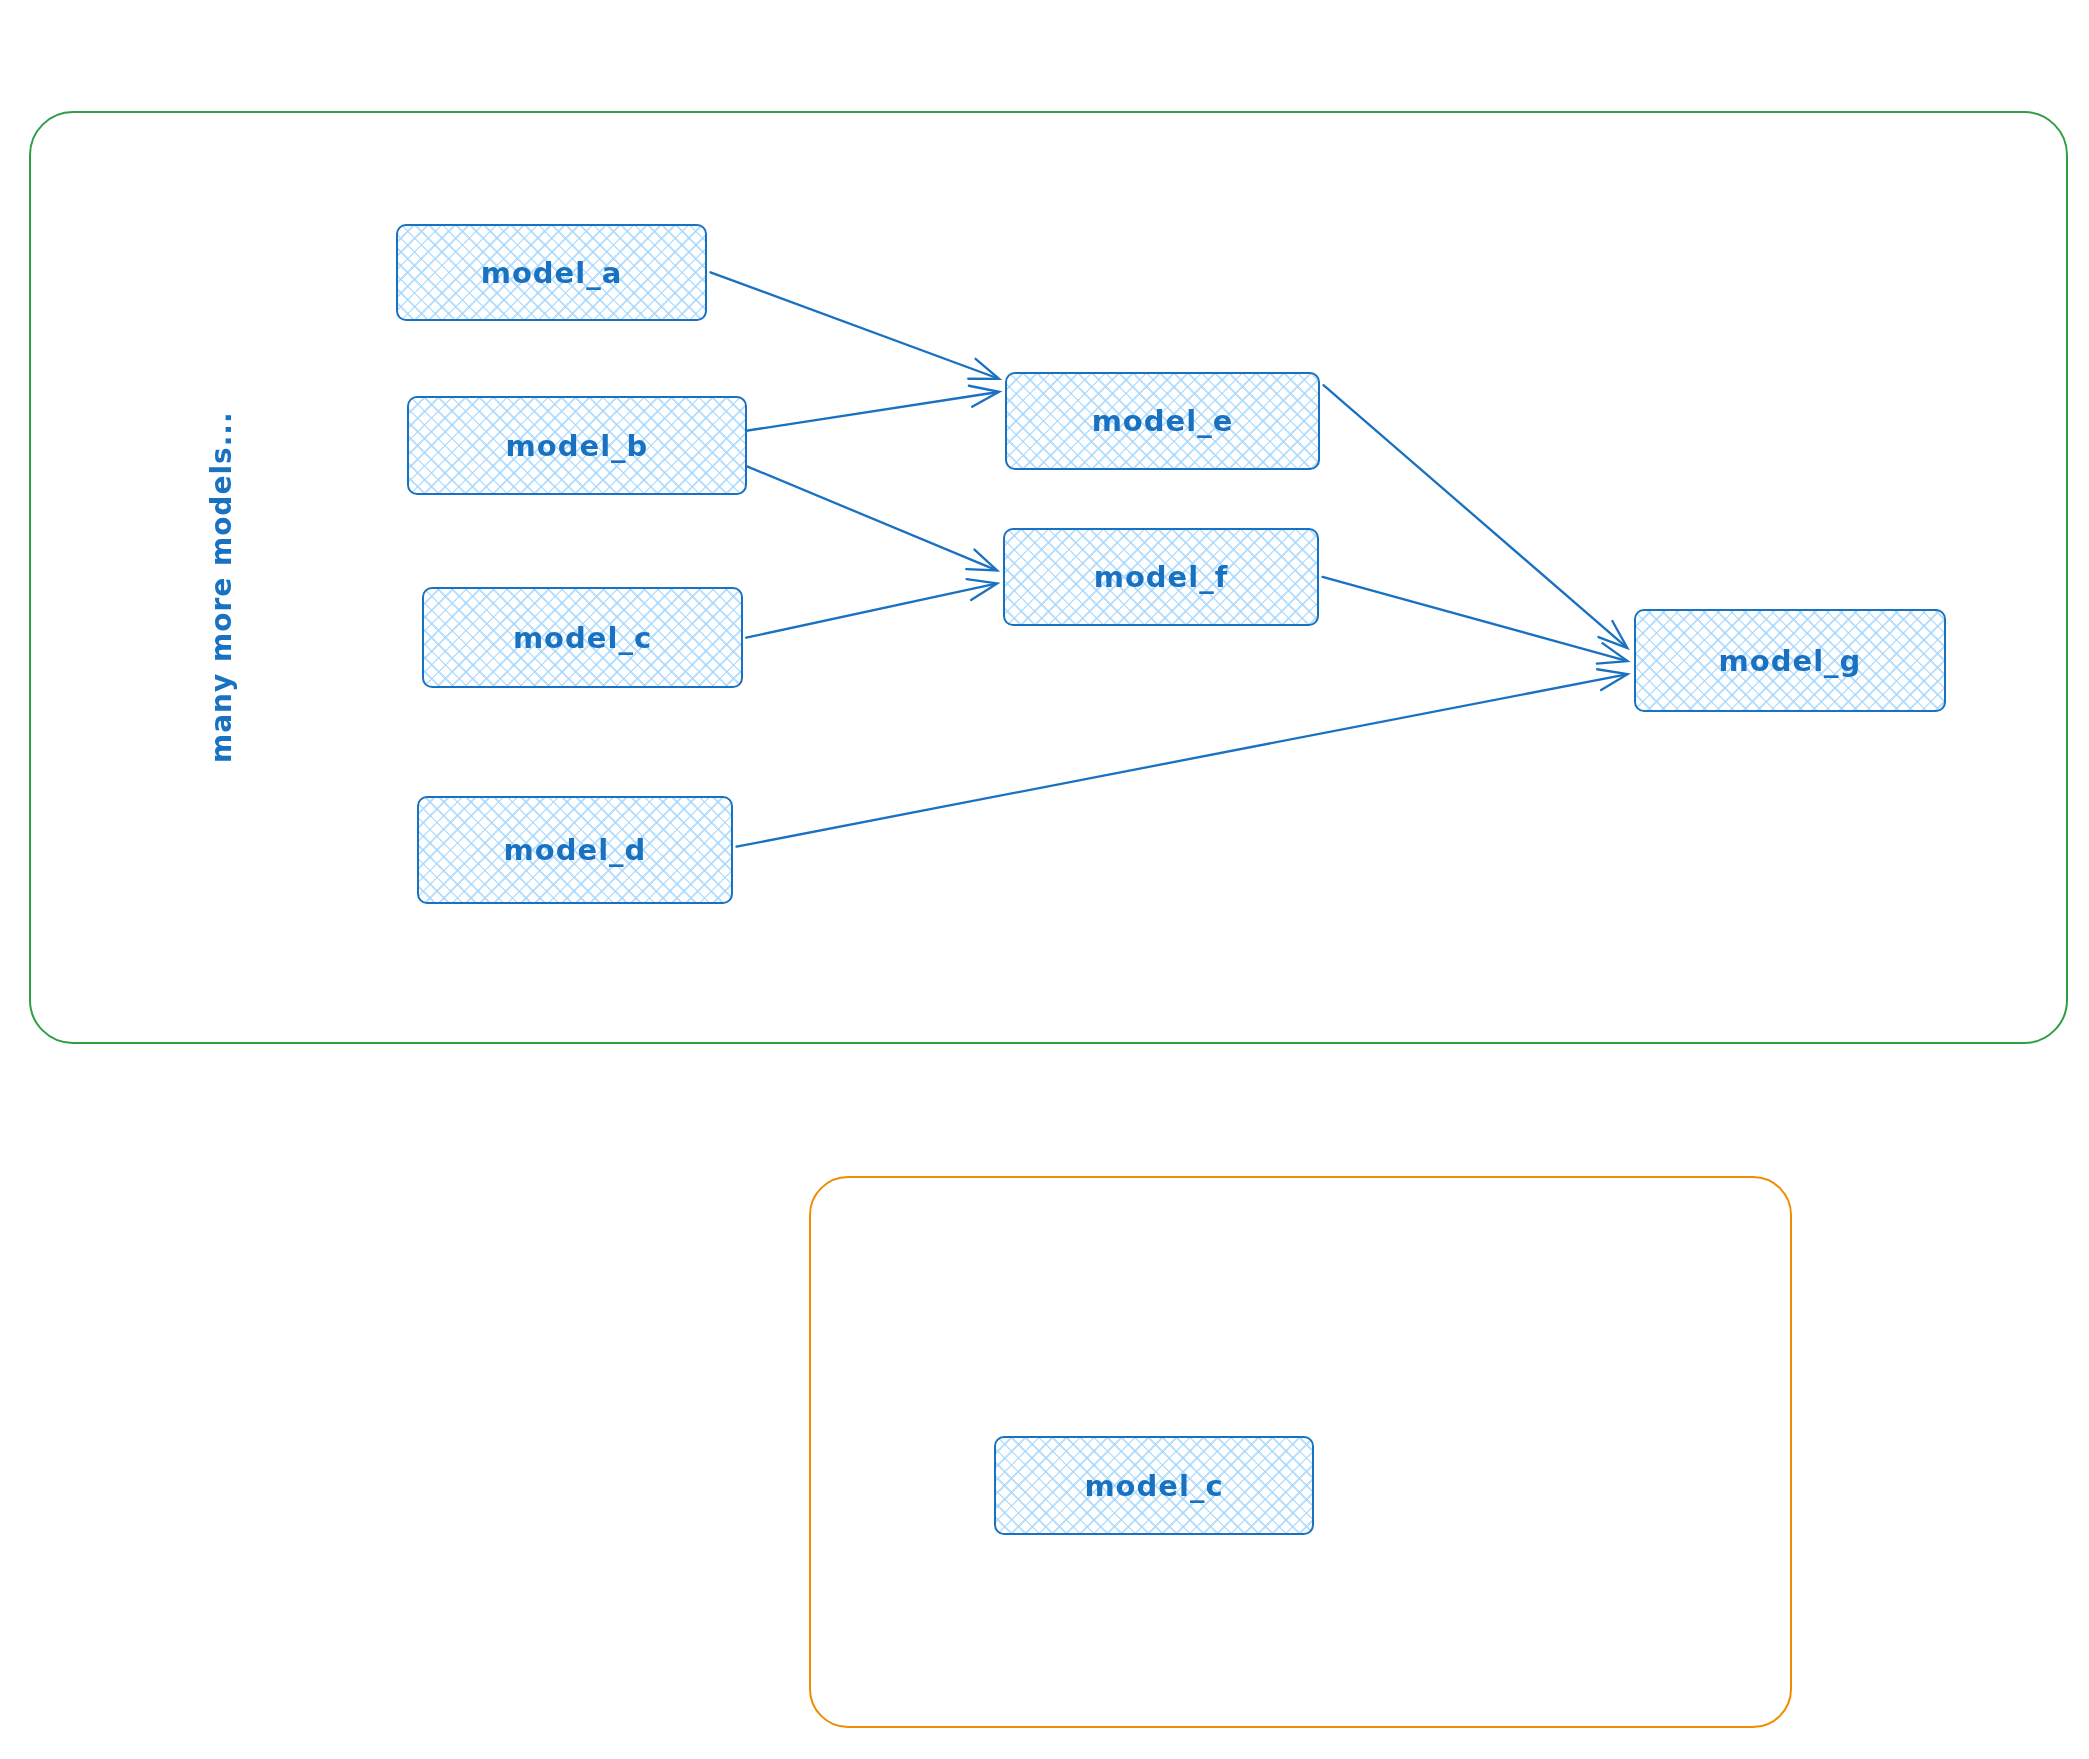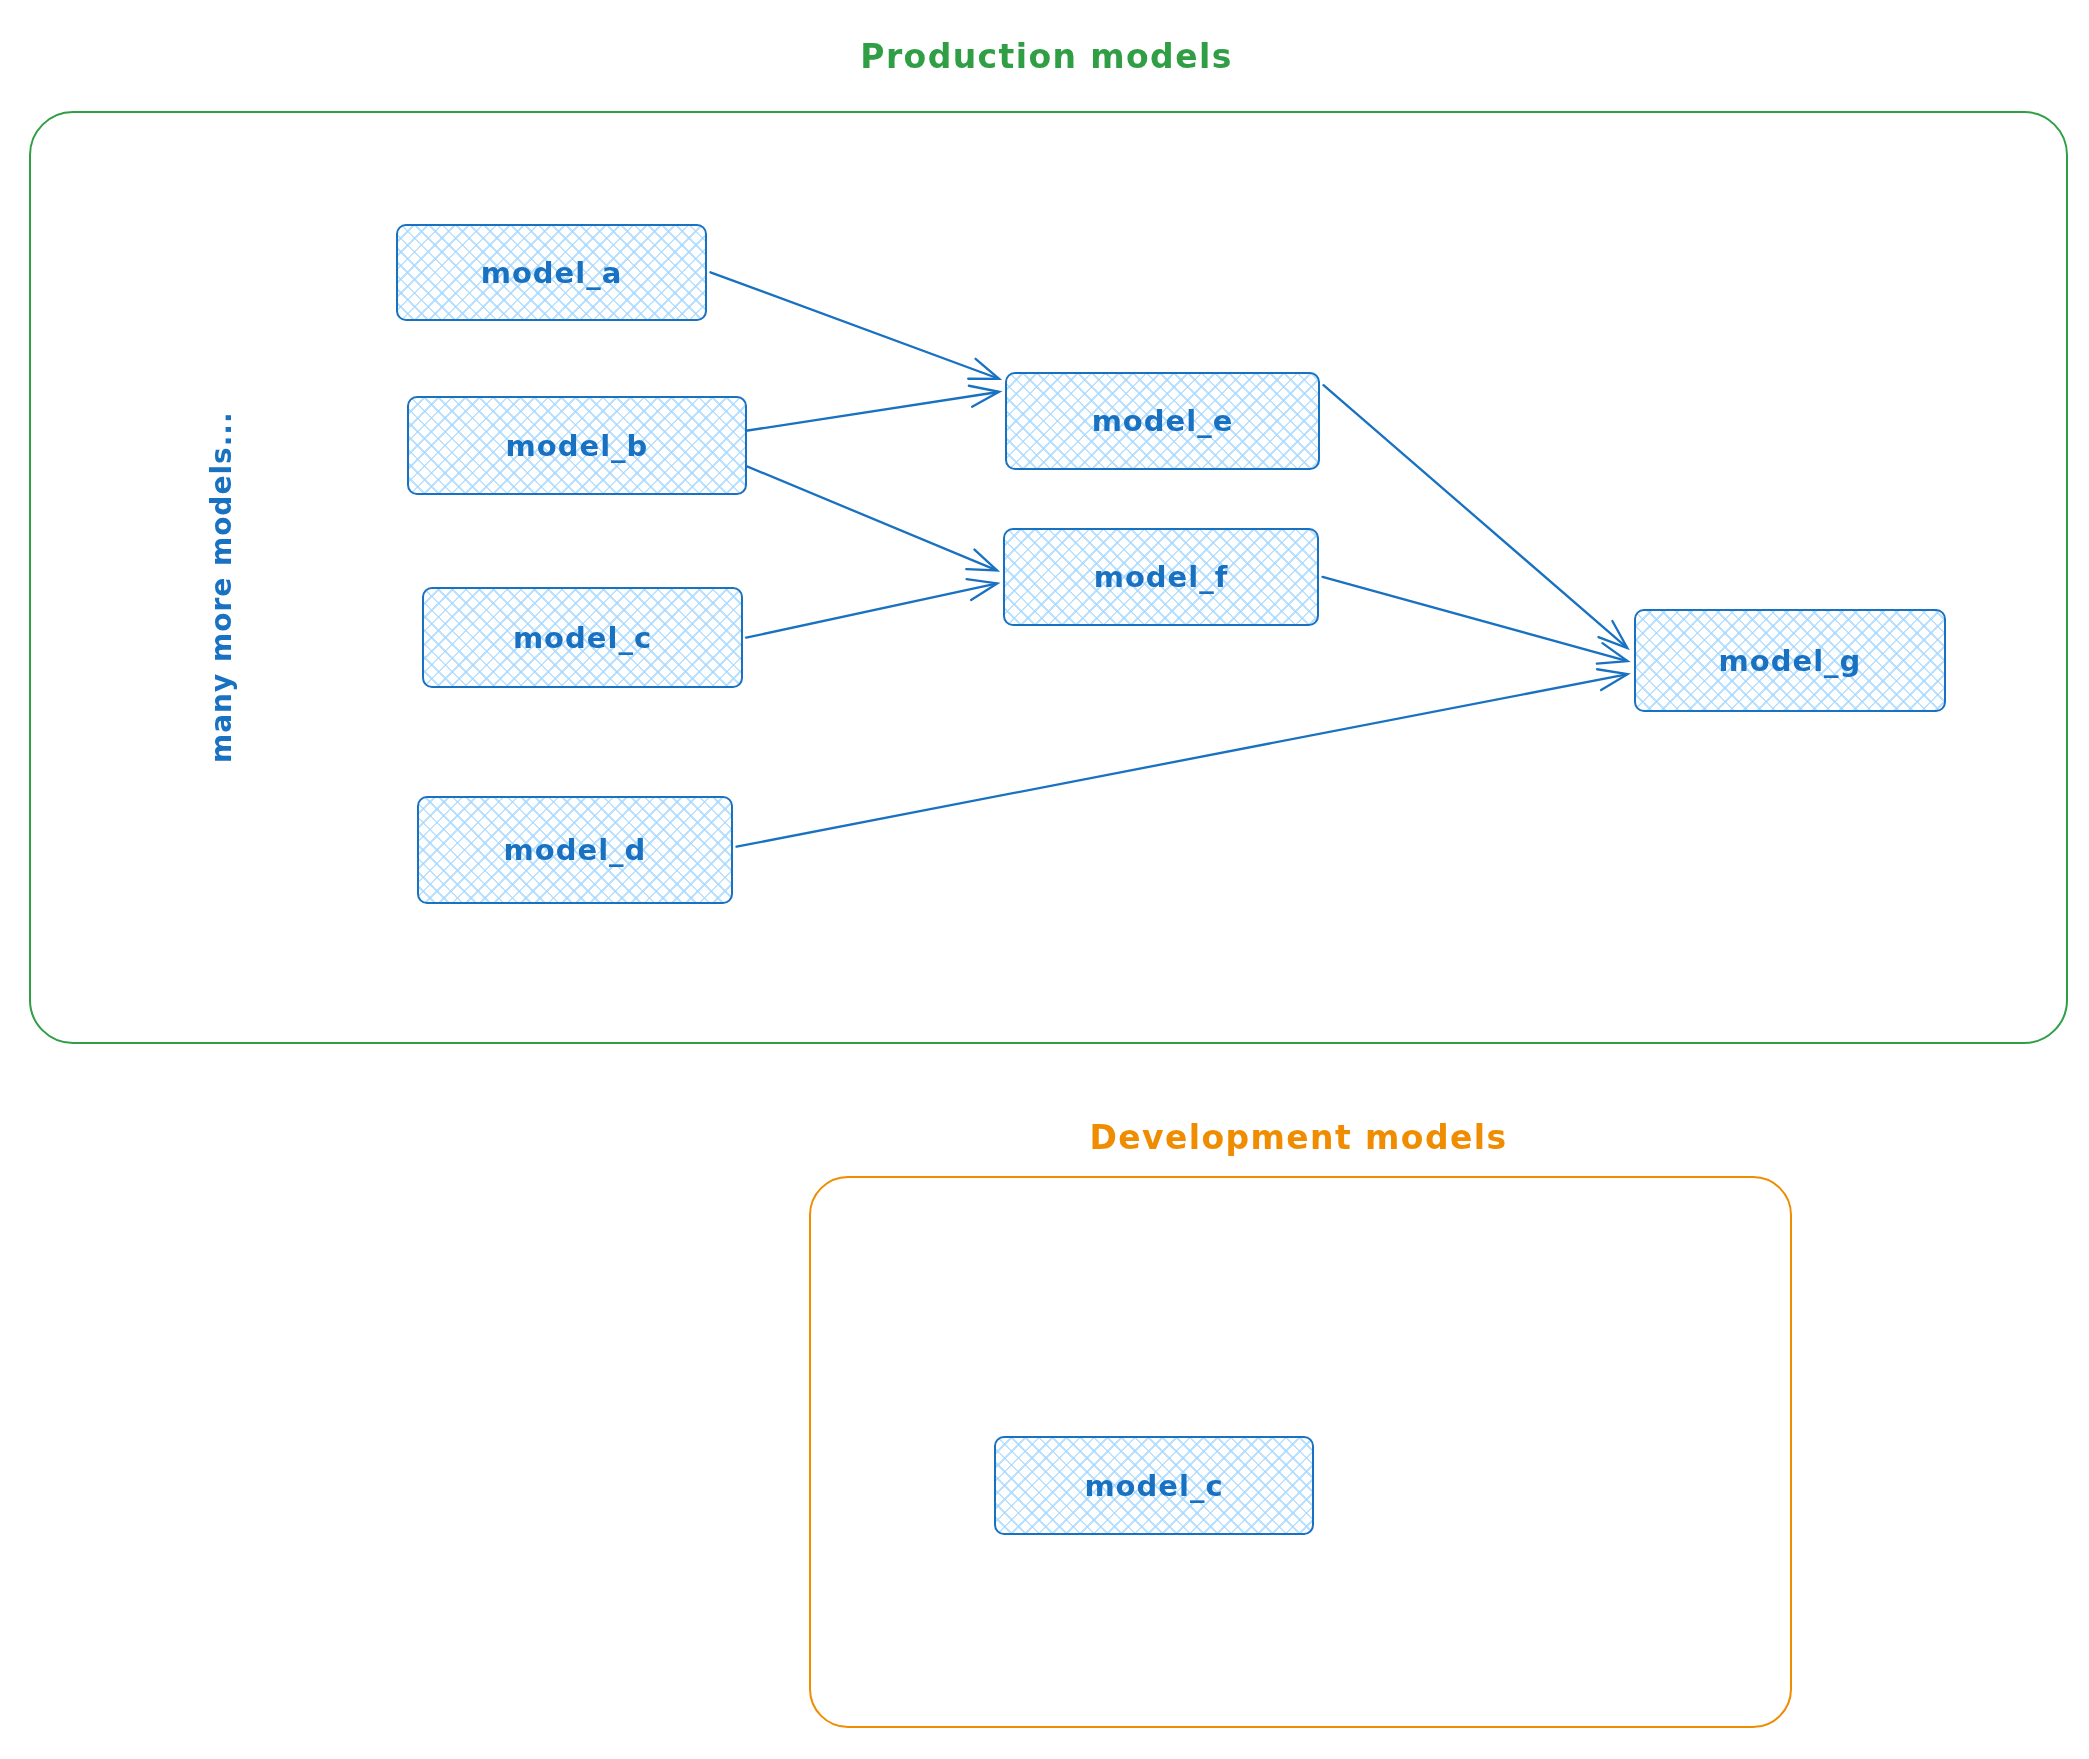--- a/index.html
+++ b/index.html
@@ -39,26 +39,24 @@
     font-size:29px;font-weight:600;letter-spacing:1px;color:#1971c2;
   }
   svg.edges-layer{position:absolute;left:0;top:0;width:2089px;height:1759px;pointer-events:none;}
 </style>
 </head>
 <body>
 
 <div class="stage">
 
   <div class="group production" style="border-color: rgb(47, 158, 68);"></div>
-  <div class="group-title production-title" style="color: rgb(47, 158, 68);">Production models</div>
 
   <div class="note" style="color: rgb(25, 113, 194);">many more models...</div>
 
   <div class="group development" style="border-color: rgb(240, 140, 0);"></div>
-  <div class="group-title development-title" style="color: rgb(240, 140, 0);">Development models</div>
 
   <svg class="edges-layer" viewBox="0 0 2164 1822" xmlns="http://www.w3.org/2000/svg">
     <defs>
       <marker id="arrowhead" markerWidth="40" markerHeight="32" refX="32" refY="14" orient="auto" markerUnits="userSpaceOnUse">
         <path d="M3,3 L33,14 L3,25" fill="none" stroke="#1971c2" stroke-width="2.4" stroke-linecap="round"></path>
       </marker>
     </defs>
     <g id="edge-lines">
         <line x1="736" y1="282" x2="1034" y2="392" stroke="#1971c2" stroke-width="2.4" stroke-linecap="round" marker-end="url(#arrowhead)"></line>
         <line x1="751" y1="449.5" x2="1034" y2="406" stroke="#1971c2" stroke-width="2.4" stroke-linecap="round" marker-end="url(#arrowhead)"></line>

